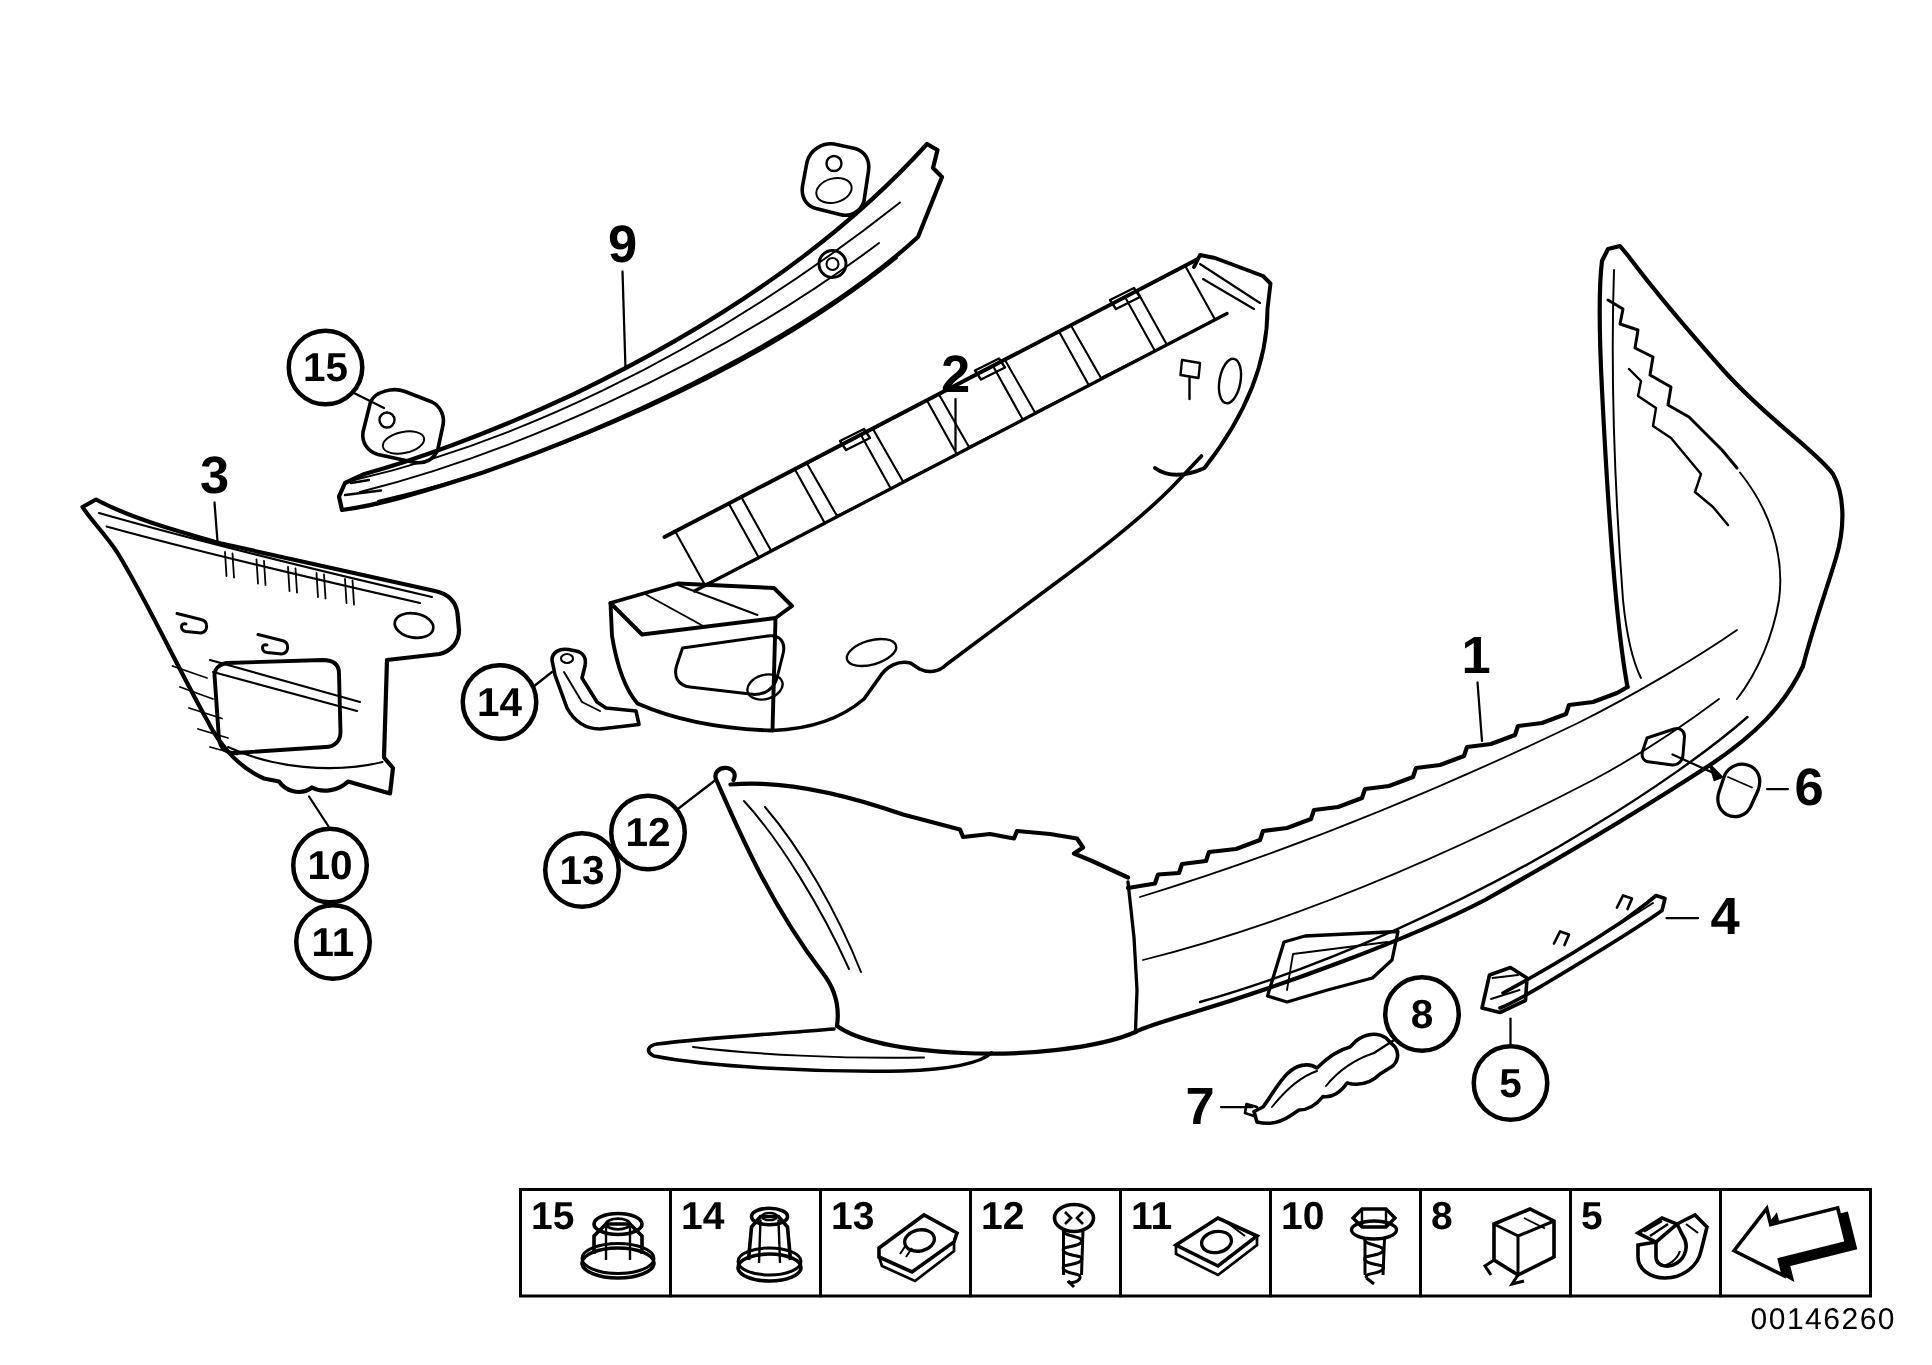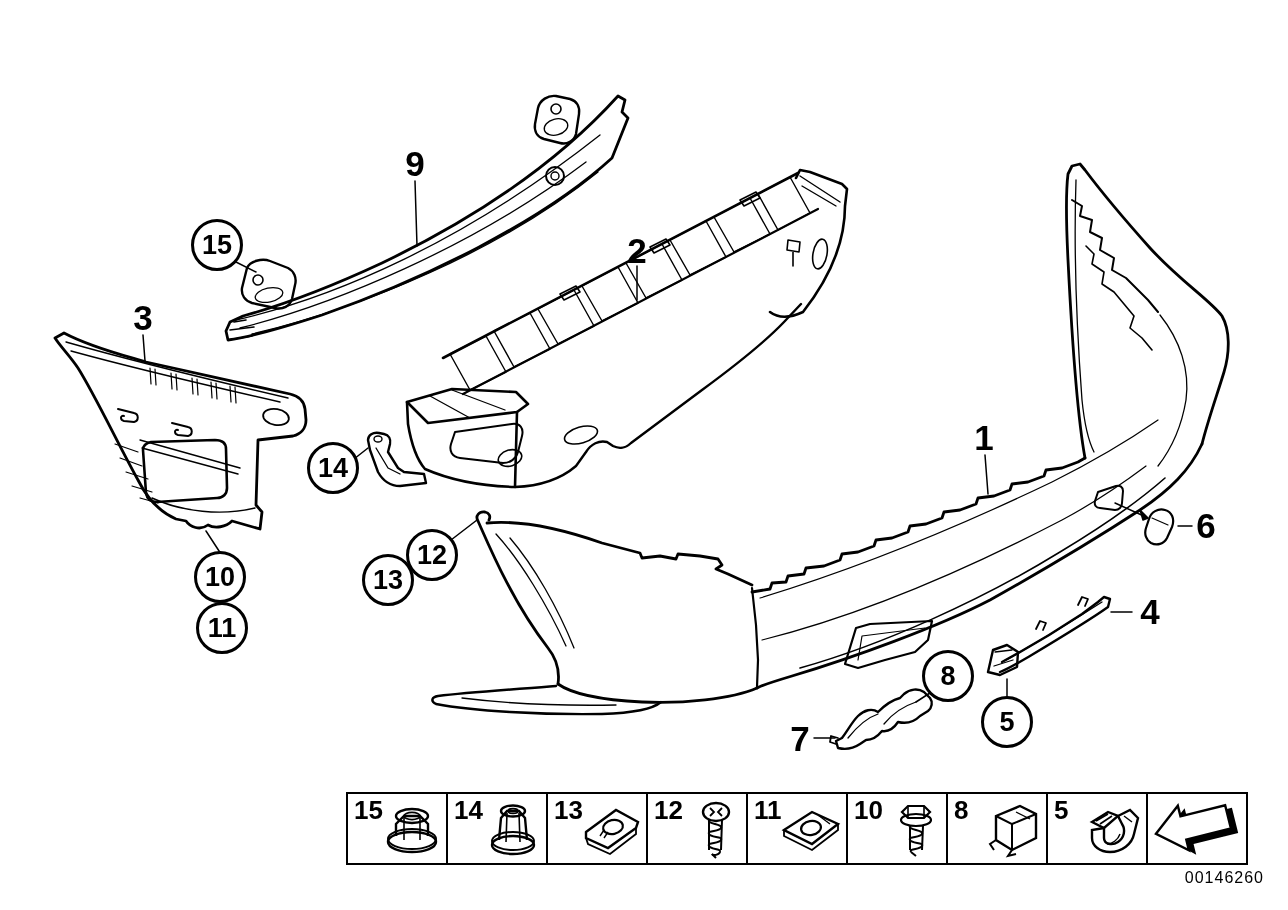--- a/index.html
+++ b/index.html
@@ -26,21 +26,21 @@
   .lcell{
     width:102px;height:73px;border:2px solid #000;margin-left:-2px;
     position:relative;background:#fff;box-sizing:border-box;
   }
   .lcell:first-child{margin-left:0;}
   .lnum{position:absolute;left:6px;top:3px;font-size:26px;font-weight:bold;line-height:1;}
   .licon{position:absolute;right:2px;top:6px;}
   .lcell.arrowcell .licon{right:4px;top:4px;}
   #docnum{
     position:absolute;right:24px;top:869px;
-    font-size:16px;letter-spacing:1px;font-weight:normal;
+    font-size:20px;letter-spacing:1px;font-weight:normal;
   }
 </style>
 </head>
 <body>
 
 <div id="stage">
 
   <svg class="art" width="1288" height="910" viewBox="0 0 1288 910" fill="none" stroke="#000" stroke-linecap="round" stroke-linejoin="round">
 
     <g>

